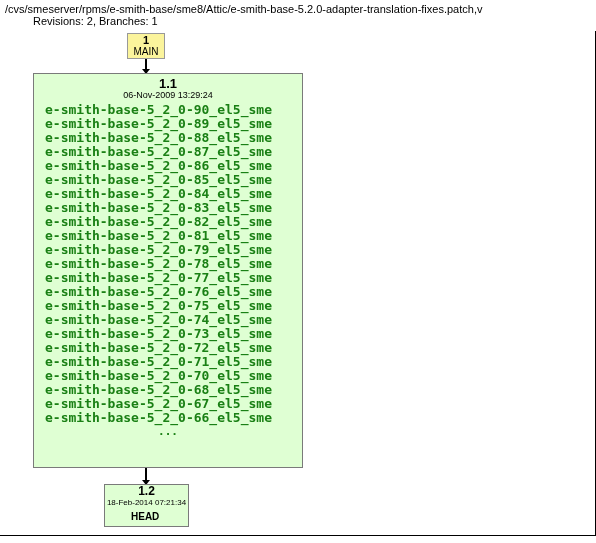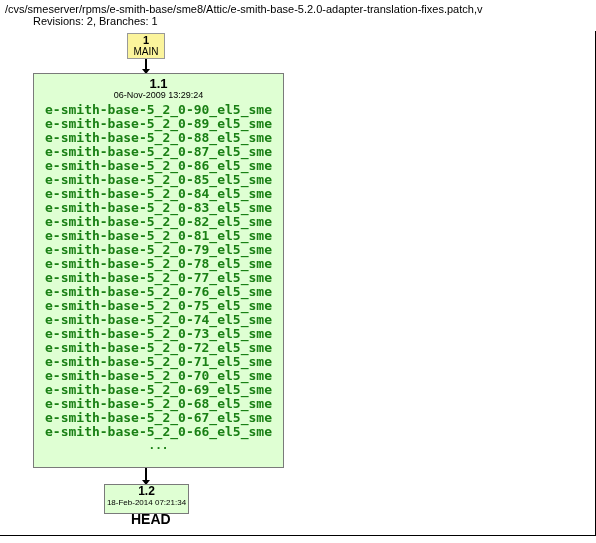--- a/index.html
+++ b/index.html
@@ -49,21 +49,21 @@
       font-size: 11px;
       display: block;
     }
     .main-node .lbl {
       font-size: 10px;
       display: block;
     }
     .big-node {
       left: 33px;
       top: 42px;
-      width: 251px;
+      width: 270px;
       height: 395px;
       background: #dfffd3;
       border-color: #7a7a7a;
       padding: 3px 3px 2px 3px;
       line-height: 1;
     }
     .big-node .ver {
       font-weight: bold;
       font-size: 13px;
       display: block;
@@ -93,41 +93,41 @@
       font-weight: bold;
       font-family: monospace;
       font-size: 11px;
       display: block;
       margin-top: 1px;
     }
     .bottom-node {
       left: 104px;
       top: 453px;
       width: 85px;
-      height: 30px;
+      height: 43px;
       background: #dfffd3;
       border-color: #7a7a7a;
       padding-top: 0px;
       line-height: 12px;
     }
     .bottom-node .ver {
       font-weight: bold;
       font-size: 12px;
       display: block;
     }
     .bottom-node .date {
       font-size: 8px;
       display: block;
     }
     .head-lbl {
       position: absolute;
       left: 131px;
       top: 480px;
       font-weight: bold;
-      font-size: 14px;
+      font-size: 10px;
       color: #000;
     }
     .connector {
       position: absolute;
       background: #000;
     }
     .conn1 {
       left: 145px;
       top: 28px;
       width: 2px;
@@ -201,21 +201,20 @@
         <span class="file-item">e-smith-base-5_2_0-79_el5_sme</span>
         <span class="file-item">e-smith-base-5_2_0-78_el5_sme</span>
         <span class="file-item">e-smith-base-5_2_0-77_el5_sme</span>
         <span class="file-item">e-smith-base-5_2_0-76_el5_sme</span>
         <span class="file-item">e-smith-base-5_2_0-75_el5_sme</span>
         <span class="file-item">e-smith-base-5_2_0-74_el5_sme</span>
         <span class="file-item">e-smith-base-5_2_0-73_el5_sme</span>
         <span class="file-item">e-smith-base-5_2_0-72_el5_sme</span>
         <span class="file-item">e-smith-base-5_2_0-71_el5_sme</span>
         <span class="file-item">e-smith-base-5_2_0-70_el5_sme</span>
-        <span class="file-item">e-smith-base-5_2_0-69_el5_sme</span>
         <span class="file-item">e-smith-base-5_2_0-68_el5_sme</span>
         <span class="file-item">e-smith-base-5_2_0-67_el5_sme</span>
         <span class="file-item">e-smith-base-5_2_0-66_el5_sme</span>
       </span>
     <span class="dots">...</span>
   </div>
 
   <div class="connector conn2"></div>
   <div class="arrow-down arrow2"></div>
 

